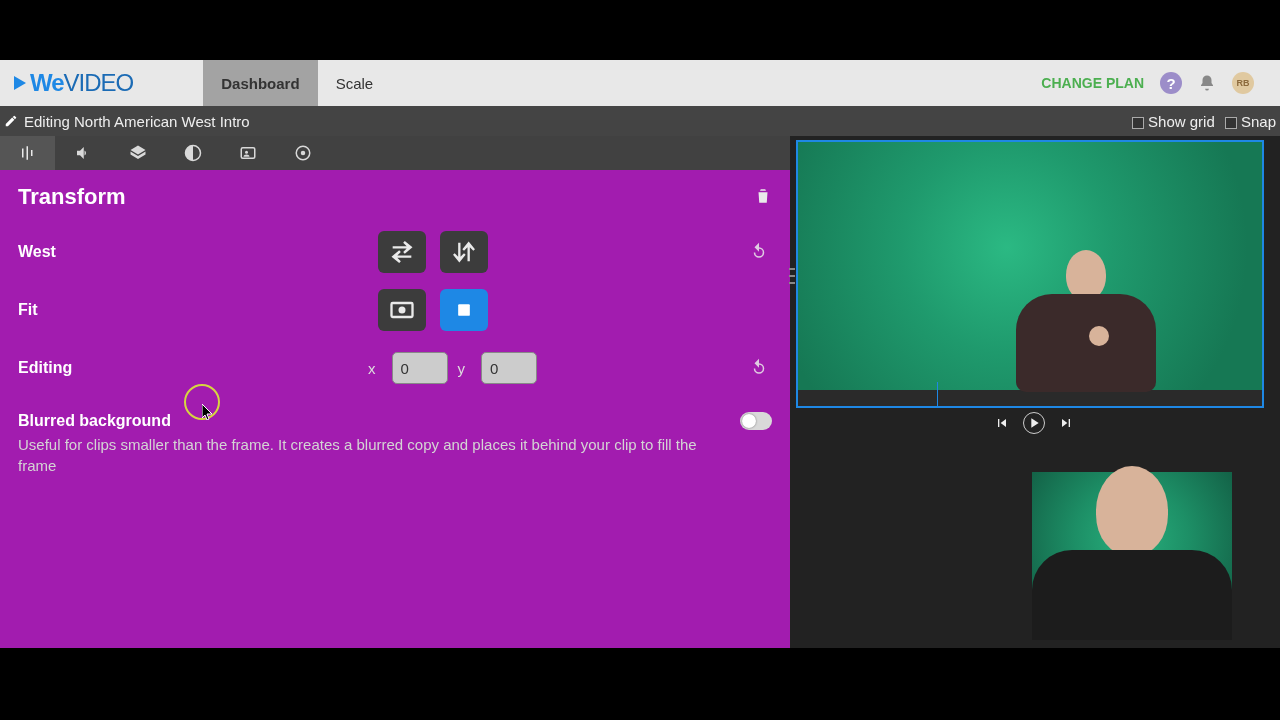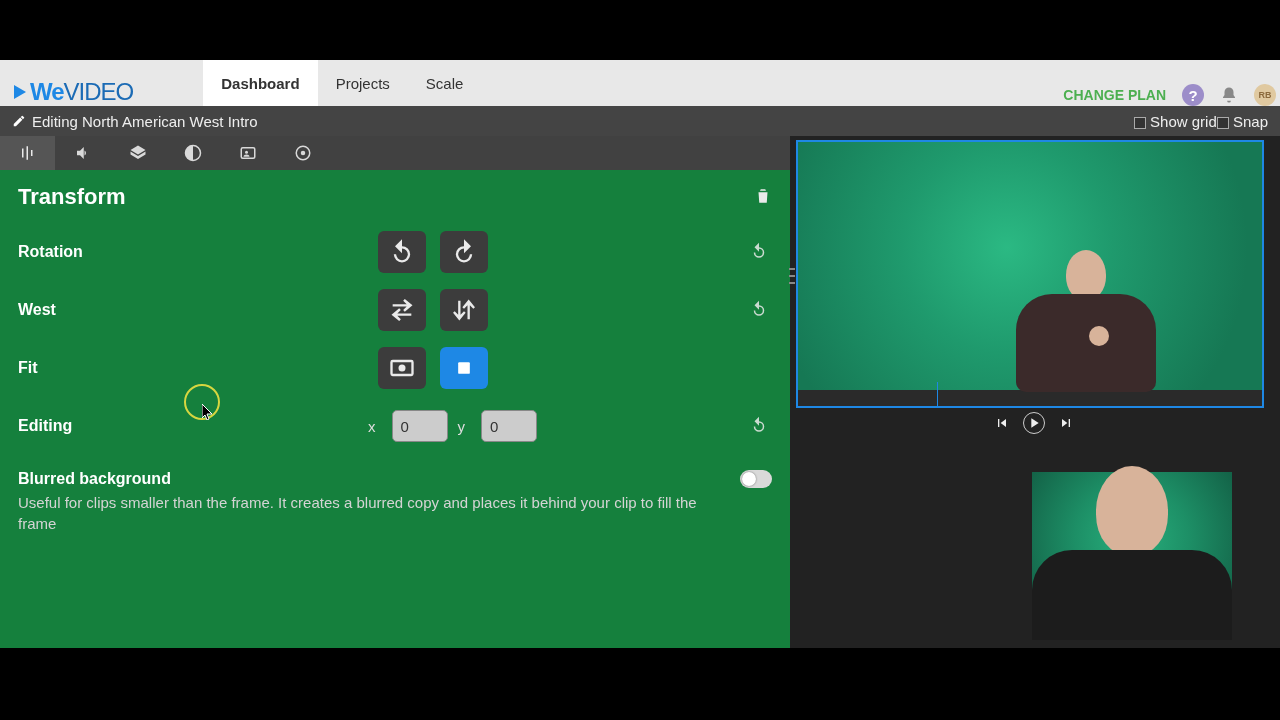--- a/index.html
+++ b/index.html
@@ -15,21 +15,21 @@
 
   
   .top-margin { height: 60px; background: #000; }
   .bottom-margin { height: 64px; background: #000; }
 
   
   .header {
     height: 46px;
     background: #e8e8e8;
     display: flex;
-    align-items: flex-end;
+    align-items: center;
   }
   .logo {
     display: flex;
     align-items: center;
     margin-left: 14px;
     gap: 4px;
   }
   .logo-tri {
     width: 0; height: 0;
     border-top: 7px solid transparent;
@@ -45,53 +45,53 @@
   .logo-thin { font-weight: 300; color:#1b6bb5; }
   .nav-tabs { display: flex; margin-left: 70px; height: 100%; }
   .nav-tab {
     padding: 0 18px;
     display: flex;
     align-items: center;
     color: #333;
     font-size: 15px;
     cursor: pointer;
   }
-  .nav-tab.active { background: #ffffff; font-weight: 600; }
-  .header-right { margin-left: auto; display: flex; align-items: center; gap: 16px; margin-right: 4px; }
+  .nav-tab.active { background: #a3a3a3; font-weight: 600; }
+  .header-right { margin-left: auto; display: flex; align-items: center; gap: 16px; margin-right: 26px; }
   .change-plan { color: #4caf50; font-weight: 700; font-size: 14px; cursor: pointer; }
   .help-circle {
     width: 22px; height: 22px; border-radius: 50%;
     background: #9c8dc9; color:#fff; display:flex; align-items:center;
     justify-content:center; font-weight: 700; font-size:15px; cursor:pointer;
   }
   .bell-icon { width: 18px; height:20px; cursor:pointer; color:#888; }
   .bell-icon svg { width:100%; height:100%; fill: currentColor; }
   .avatar {
     width:22px; height:22px; border-radius:50%;
     background:#e0c9a0; color:#8c6a3c; font-size:9px; font-weight:700;
     display:flex; align-items:center; justify-content:center; cursor:pointer;
   }
 
   
   .subheader {
     height: 30px;
     background: #444;
     display: flex;
     align-items: center;
-    padding: 0 12px;
+    padding: 0 4px;
     color: #eee;
     font-size: 15px;
   }
   .pencil-icon { width:14px; height:14px; fill:#fff; margin-right:6px;}
-  .subheader-right { margin-left:auto; display:flex; align-items:center; }
+  .subheader-right { margin-left:auto; display:flex; align-items:center; gap:10px; }
   .cb { width:12px; height:12px; border:1px solid #aaa; background:#333; display:inline-block; vertical-align:middle;}
 
   
   .main { display:flex; height: 512px; }
-  .left { width: 790px; background:#15803d; display:flex; flex-direction:column; }
+  .left { width: 790px; background:#a21caf; display:flex; flex-direction:column; }
   .right { flex:1; background:#222; display:flex; flex-direction:column; position:relative; }
 
   
   .edit-tabs {
     height: 34px;
     background: #414141;
     display: flex;
     align-items: stretch;
   }
   .edit-tab {
@@ -220,21 +220,20 @@
 
 <div class="top-margin"></div>
 
 <div class="header">
   <div class="logo">
     <div class="logo-tri"></div>
     <span class="logo-text"><span>We</span><span class="logo-thin">VIDEO</span></span>
   </div>
   <div class="nav-tabs">
     <div class="nav-tab active">Dashboard</div>
-    <div class="nav-tab">Projects</div>
     <div class="nav-tab">Scale</div>
   </div>
   <div class="header-right">
     <span class="change-plan">CHANGE PLAN</span>
     <div class="help-circle">?</div>
     <div class="bell-icon">
       <svg viewBox="0 0 24 24">
           <path d="M12 2a6 6 0 0 0-6 6v4l-2 3v1h16v-1l-2-3V8a6 6 0 0 0-6-6zm0 20a2.5 2.5 0 0 0 2.5-2.5h-5A2.5 2.5 0 0 0 12 22z"></path>
         </svg>
     </div>
@@ -296,40 +295,20 @@
     <div class="panel">
       <div class="panel-head">
         <div class="panel-title">Transform</div>
         <div class="trash">
           <svg viewBox="0 0 24 24">
               <path d="M6 7h12l-1 14H7L6 7zm3-4h6l1 2H8l1-2z"></path>
             </svg>
         </div>
       </div>
 
-      <div class="row">
-        <div class="row-label">Rotation</div>
-        <div class="controls tight">
-          <div class="btn-sq">
-            <svg viewBox="0 0 24 24">
-                <path d="M12 5V1L6 7l6 6V9a5 5 0 1 1-5 5H5a7 7 0 1 0 7-7z"></path>
-              </svg>
-          </div>
-          <div class="btn-sq">
-            <svg viewBox="0 0 24 24">
-                <path d="M12 5V1l6 6-6 6V9a5 5 0 1 0 5 5h2a7 7 0 1 1-7-7z"></path>
-              </svg>
-          </div>
-        </div>
-        <div class="reset">
-          <svg viewBox="0 0 24 24">
-              <path d="M12 5V1L6 7l6 6V9a5 5 0 1 1-5 5H5a7 7 0 1 0 7-7z"></path>
-            </svg>
-        </div>
-      </div>
 
       <div class="row">
         <div class="row-label">West</div>
         <div class="controls tight">
           <div class="btn-sq">
             <svg viewBox="0 0 24 24">
                 <path d="M4 7h12l-3-3 1.4-1.4L21 8l-6.6 5.4L13 12l3-3H4V7zm16 10H8l3 3-1.4 1.4L3 16l6.6-5.4L11 12l-3 3h12v2z"></path>
               </svg>
           </div>
           <div class="btn-sq">

